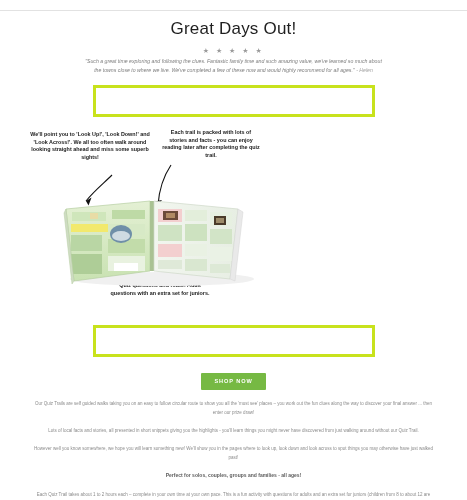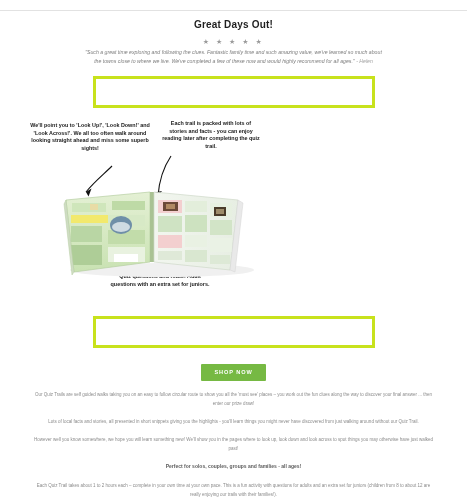--- a/index.html
+++ b/index.html
@@ -13,22 +13,22 @@
   .top-rule{
     position:absolute;left:0;top:10px;width:467px;height:1px;
     background:#e2e2e2;
   }
   .page{
     position:absolute;left:0;top:11px;width:467px;
   }
   
   .title{
     text-align:center;
-    font-size:10px;
-    font-weight:bold;
+    font-size:17px;
+    font-weight:normal;
     color:#1f1f1f;
     letter-spacing:.2px;
     margin:8px 0 0 0;
   }
   .stars{
     text-align:center;
     color:#9a9a9a;
     font-size:7px;
     letter-spacing:2.5px;
     margin:8px 0 2px 0;

